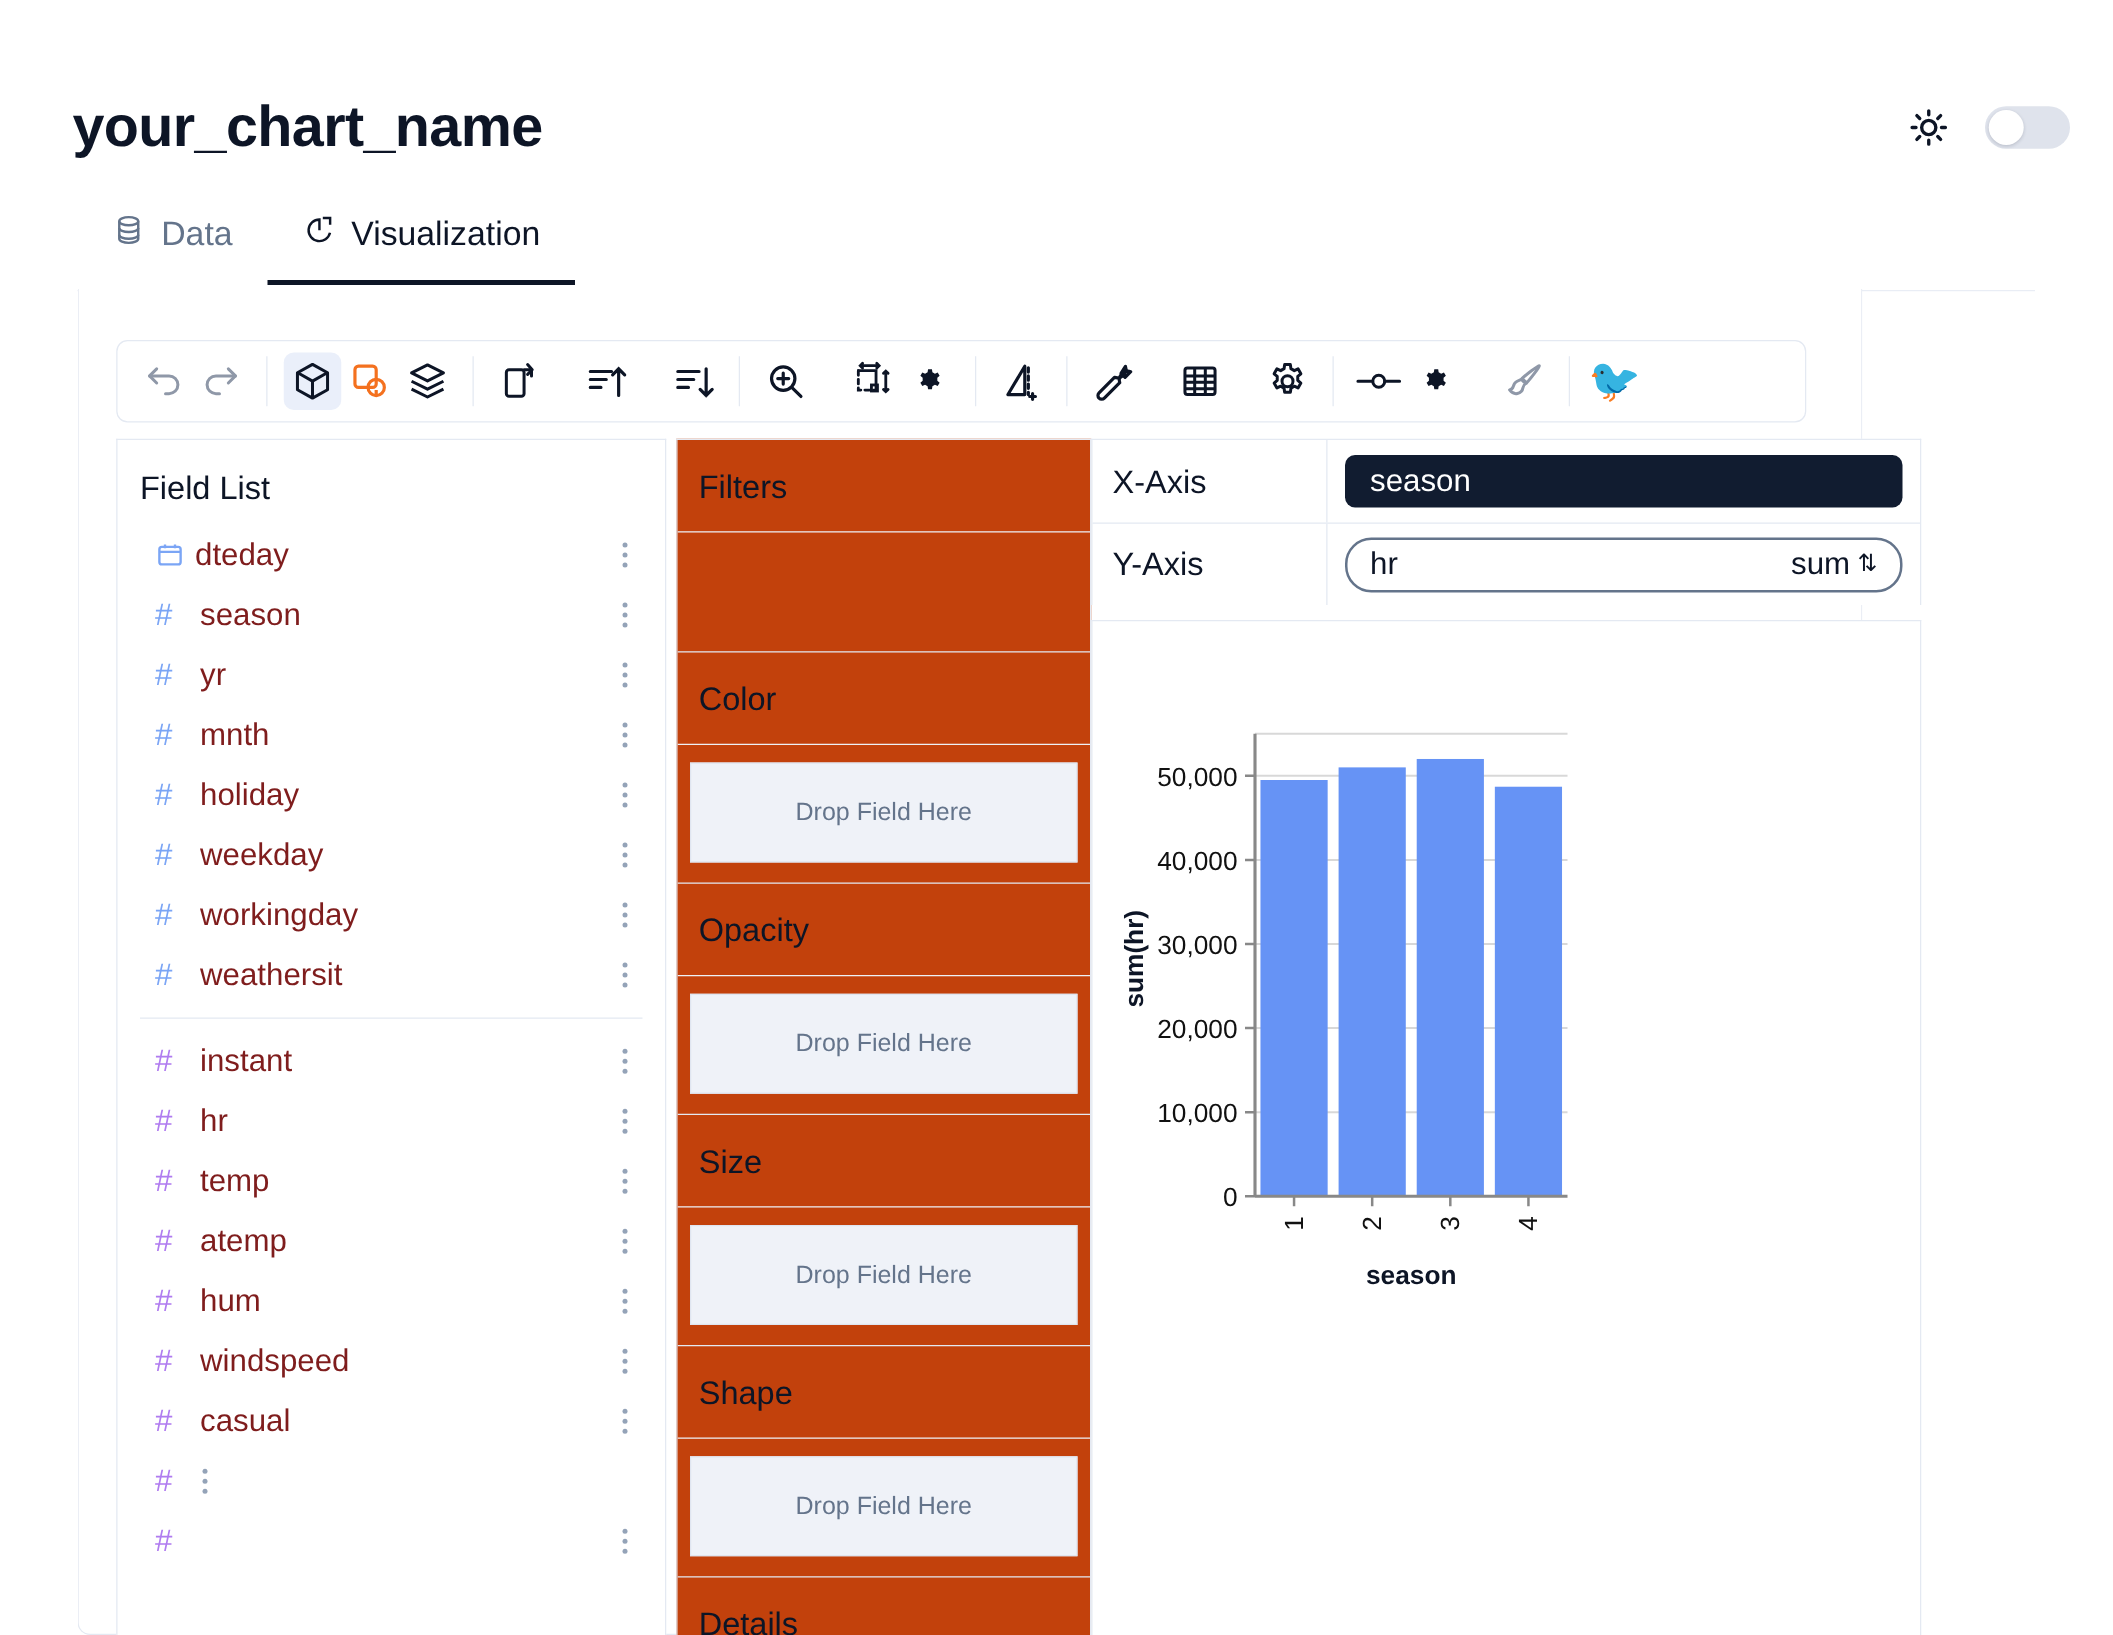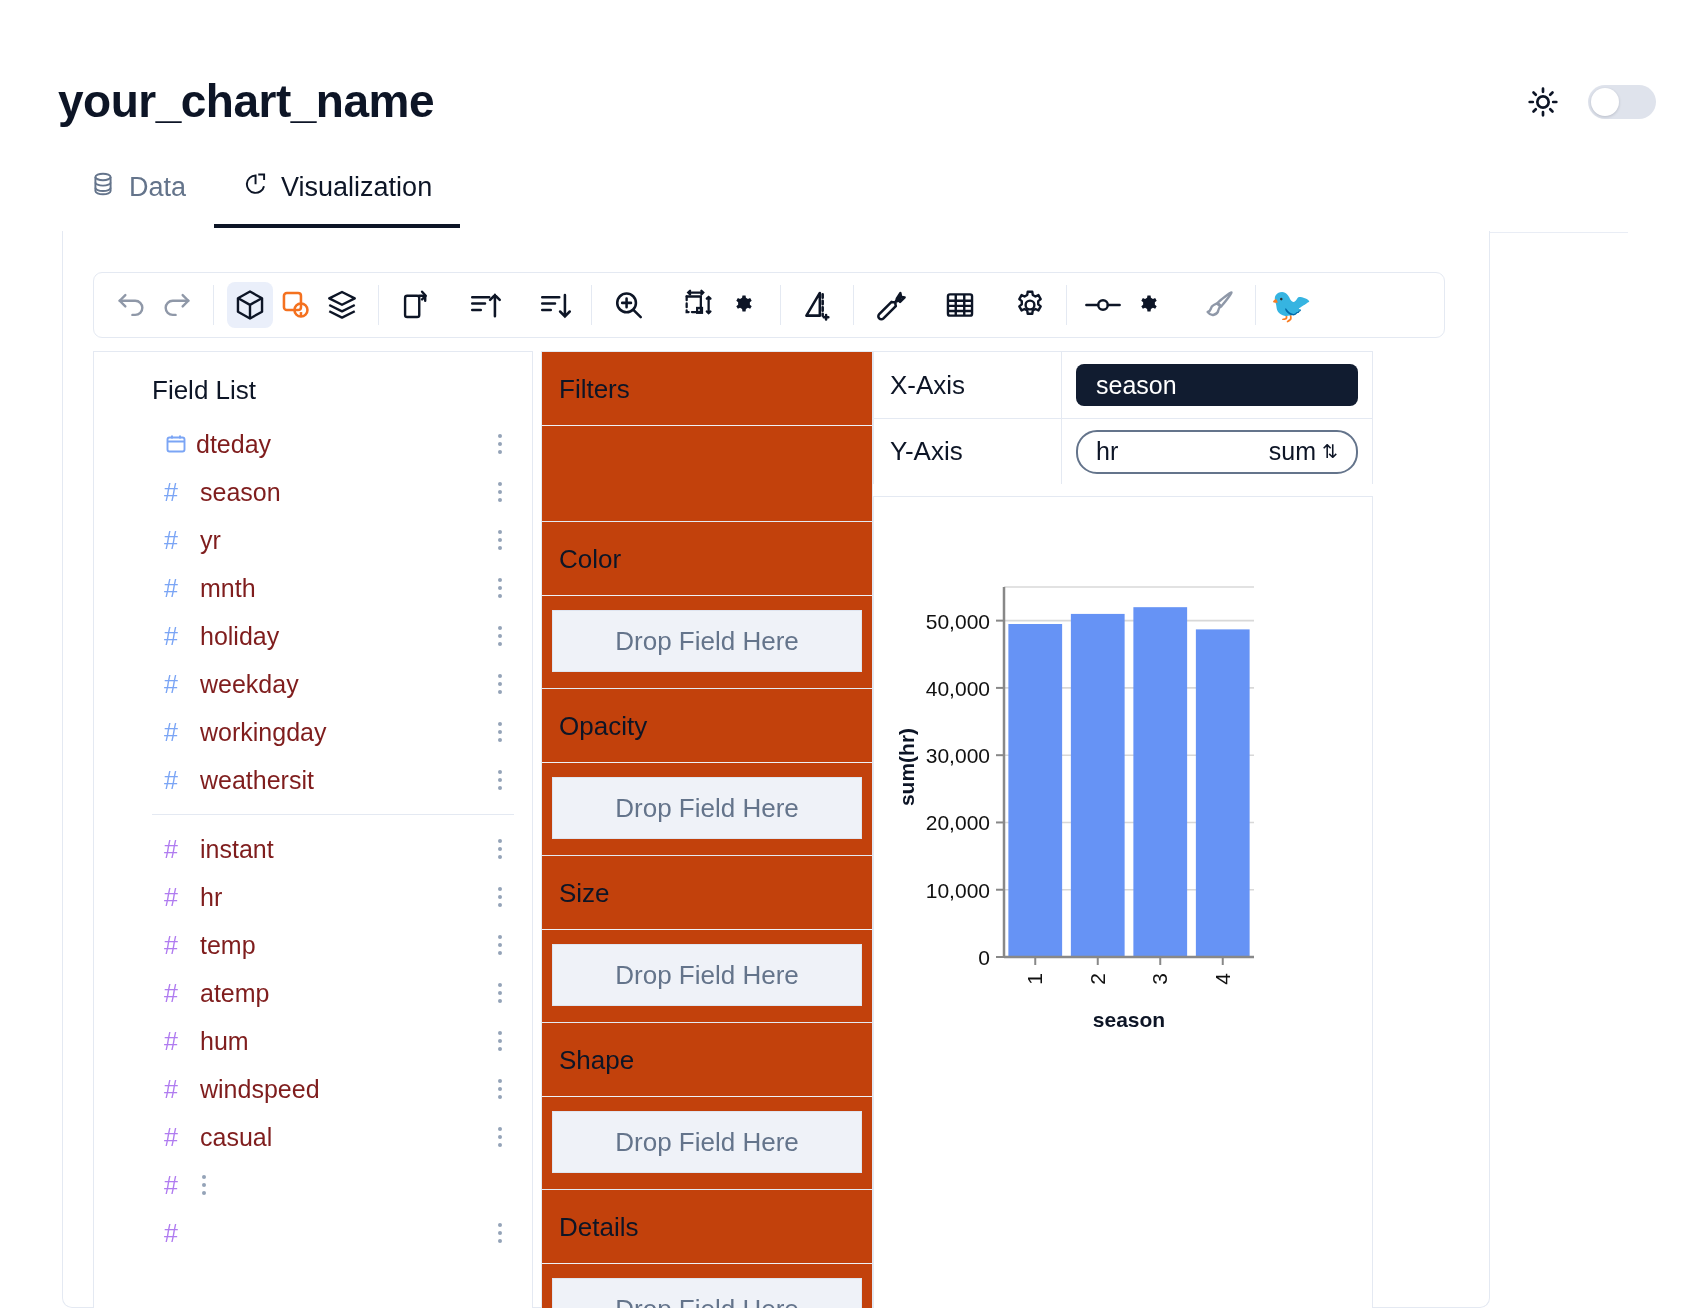--- a/index.html
+++ b/index.html
@@ -69,21 +69,20 @@
   .tb-sep { width:1px; height:40px; background:#e4e9f2; margin:0 13px; flex:0 0 auto; }
   .tb-gap-l { width:24px; flex:0 0 auto; }
   .tb-icon { display:block; }
   .bird { font-size:34px; line-height:1; }
 
   
   .col-fields {
     position:absolute; left:93px; top:351px; width:440px; height:957px;
     border:1px solid #e4e9f2; border-bottom:none; background:#fff;
     overflow:hidden;
-    padding-left:40px;
   }
   .panel-title { font-size:26px; color:#0d1526; padding:23px 0 0 18px; }
   .field-groups { margin-top:14px; }
   .field-row {
     display:flex; align-items:center; height:48px;
     padding:0 22px 0 30px; cursor:grab;
   }
   .field-hash { font-size:25px; width:30px; flex:0 0 auto; }
   .field-hash.blue { color:#7ba5f5; }
   .field-hash.purple { color:#b07cf0; }
@@ -95,28 +94,28 @@
 
   .col-shelves {
     position:absolute; left:541px; top:351px; width:332px; height:957px;
     border:1px solid #e4e9f2; border-bottom:none; background:#c2410c;
     overflow:hidden;
   }
   .shelf { border-bottom:1px solid #e4e9f2; }
   .shelf-head { font-size:26px; color:#0d1526; padding:22px 0 20px 17px; border-bottom:1px solid #eef1f7;}
   .shelf-body { padding:14px 10px 16px 10px; }
   .dropzone {
-    height:62px; border:1px solid #dfe5f0; background:#eff2f8;
+    height:80px; border:1px solid #dfe5f0; background:#eff2f8;
     display:flex; align-items:center; justify-content:center;
-    color:#64748b; font-size:26px; cursor:pointer;
+    color:#64748b; font-size:20px; cursor:pointer;
   }
   .filters-body { height:95px; }
 
   .col-right {
-    position:absolute; left:873px; top:351px; width:500px; height:957px;
+    position:absolute; left:873px; top:351px; width:664px; height:957px;
   }
   .axis-block { border:1px solid #e4e9f2; border-bottom:none; background:#fff; }
   .axis-row { display:flex; align-items:center; height:66px; }
   .axis-row + .axis-row { border-top:1px solid #e4e9f2; }
   .axis-label {
     width:188px; flex:0 0 auto; font-size:26px; color:#0d1526; padding-left:16px;
     border-right:1px solid #e4e9f2; height:100%; display:flex; align-items:center;
   }
   .axis-slot { flex:1 1 auto; padding:0 14px; display:flex; align-items:center; }
   .pill-dark {

